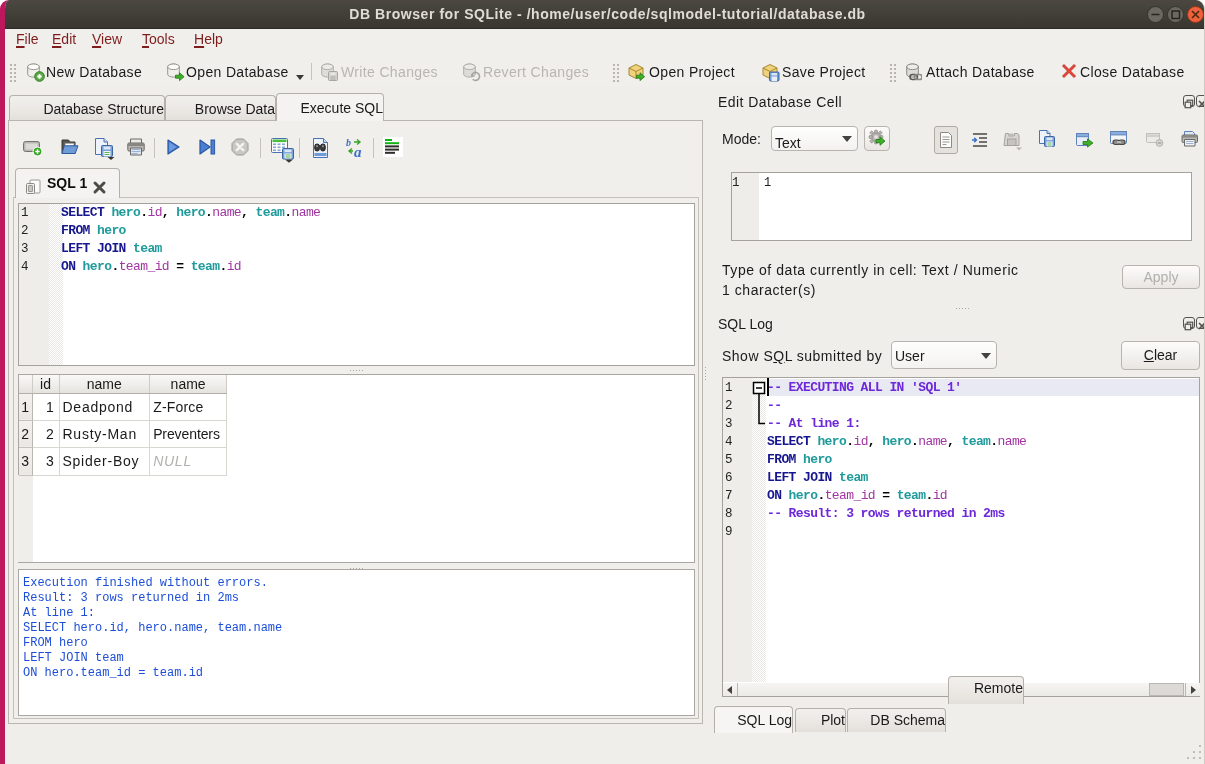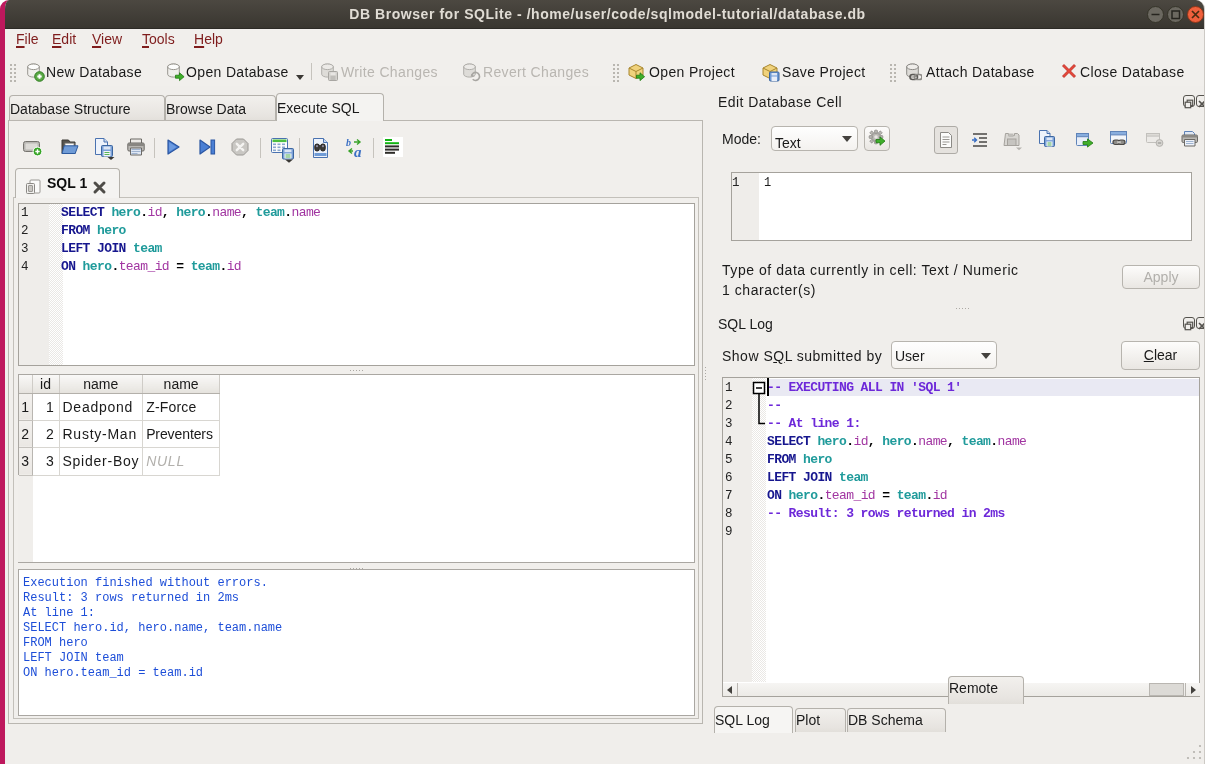--- a/index.html
+++ b/index.html
@@ -14,21 +14,21 @@
 .mi{position:absolute;top:0;line-height:21px;color:#7f1d1d}
 .mi u{text-decoration-thickness:1.5px;text-underline-offset:2px}
 
 #toolbar{position:absolute;left:0;top:51px;width:100%;height:35px;background:#f1efec}
 .tbl{position:absolute;top:13px;line-height:16px;white-space:nowrap;letter-spacing:0.35px}
 .tbl.dis{color:#b9b6b1}
 .handle{position:absolute;top:12px;width:7px;height:19px;background-image:radial-gradient(circle,#b9b6b0 1px,transparent 1.1px);background-size:4px 4px}
 .vsep{position:absolute;top:12px;width:1px;height:17px;background:#c6c3bd}
 .ticon{position:absolute;top:12px}
 
-.mtab{position:absolute;border:1px solid #b4b1ab;border-bottom:none;border-radius:4px 4px 0 0;text-align:left;background:linear-gradient(#f2f0ed,#e7e4e0 80%,#e2dfda);color:#1a1a1a}
+.mtab{position:absolute;border:1px solid #b4b1ab;border-bottom:none;border-radius:4px 4px 0 0;text-align:right;background:linear-gradient(#f2f0ed,#e7e4e0 80%,#e2dfda);color:#1a1a1a}
 .mtab.active{background:#f4f3f1;z-index:3}
 
 #pane{position:absolute;left:3px;top:120px;width:695px;height:604px;border:1px solid #b9b6b0;background:#f1efec}
 #innerframe{position:absolute;left:8px;top:197px;width:686px;height:522px;border:1px solid #c3c0ba;z-index:0}
 .whitebox{position:absolute;background:#fff;border:1px solid #a5a29c}
 .gutter{position:absolute;background:#efedea}
 .foldm{position:absolute;background:repeating-conic-gradient(#ffffff 0% 25%,#eae8e5 0% 50%);background-size:2px 2px}
 .mono{font-family:"Liberation Mono",monospace;font-size:12px;white-space:pre}
 .codeln{position:absolute;font-family:"Liberation Mono",monospace;font-size:13px;line-height:18px;white-space:pre;font-weight:bold;letter-spacing:-0.6px}
 .k{color:#16168e}
@@ -269,21 +269,21 @@
       <tbody>
           <tr style="height:18px">
         <td class="th" style="width:13px"></td>
         <td class="th" style="width:27px">id</td>
         <td class="th" style="width:70px">name</td>
         <td class="th" style="width:77px">name</td>
       </tr>
       <tr style="height:27px">
         <td class="rh">1</td>
         <td class="cell" style="text-align:right">1</td>
-        <td class="cell" style="padding-right:9px">Deadpond</td>
+        <td class="cell" style="padding-right:16px">Deadpond</td>
         <td class="cell" style="letter-spacing:0.2px">Z-Force</td>
       </tr>
       <tr style="height:27px">
         <td class="rh">2</td>
         <td class="cell" style="text-align:right">2</td>
         <td class="cell" style="padding-right:0">Rusty-Man</td>
         <td class="cell" style="letter-spacing:-0.1px;padding-right:0">Preventers</td>
       </tr>
       <tr style="height:28px">
         <td class="rh">3</td>

